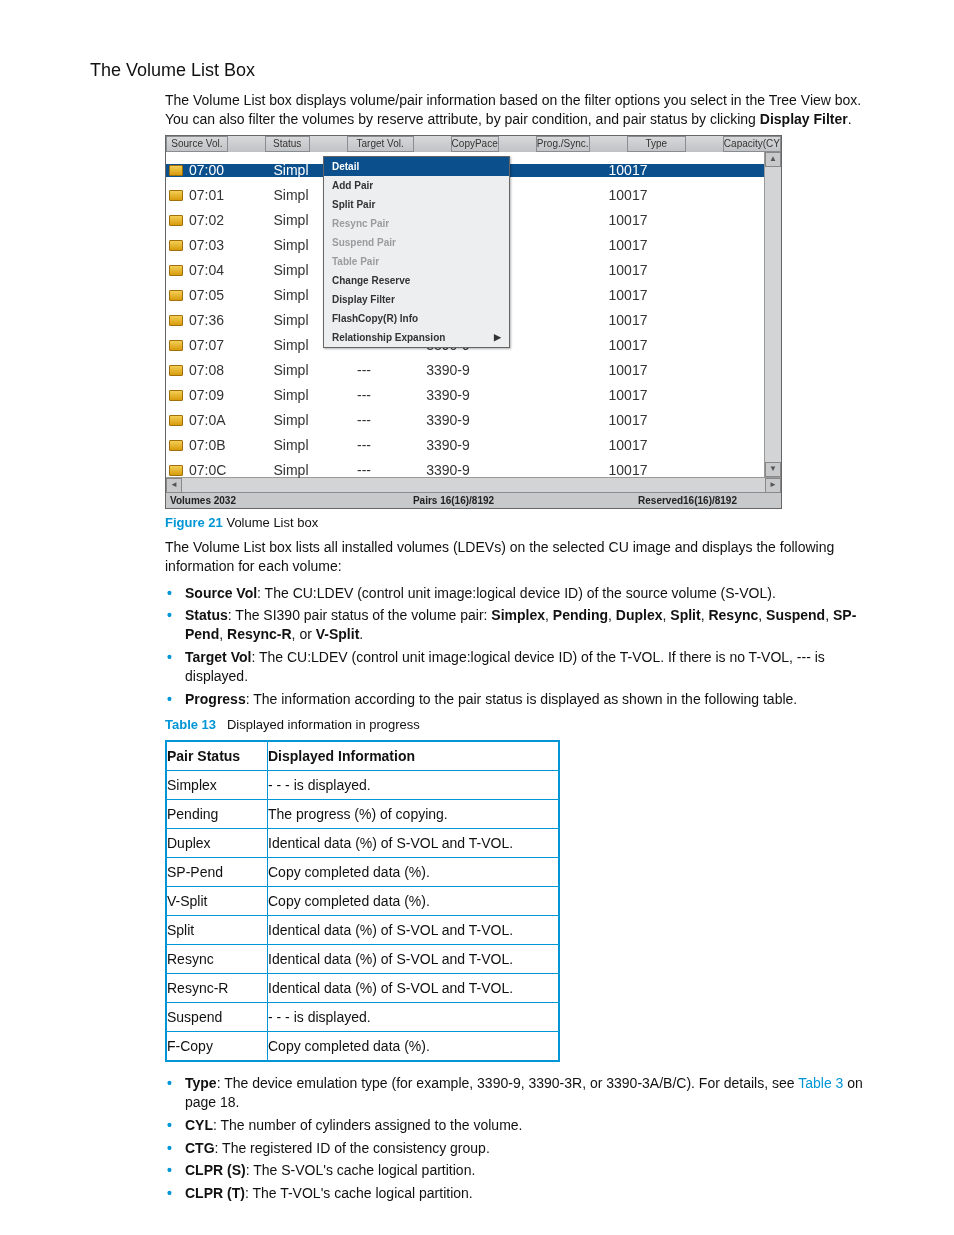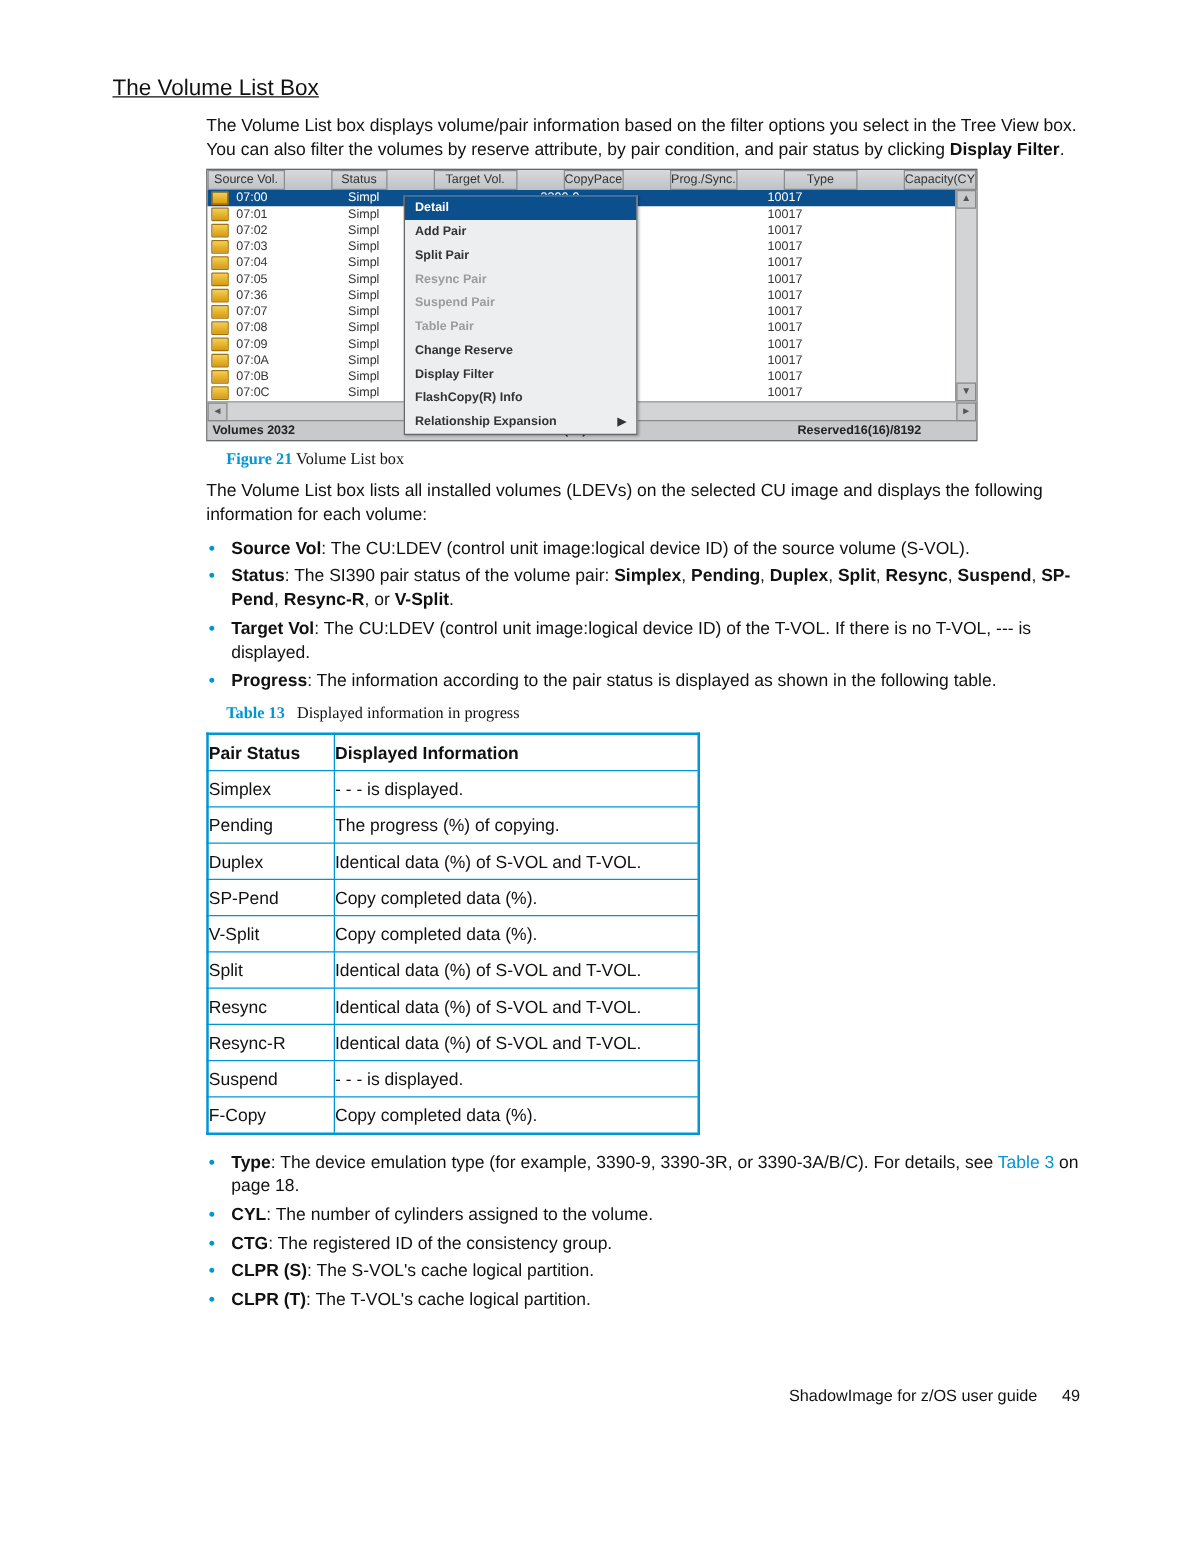--- a/index.html
+++ b/index.html
@@ -1,42 +1,42 @@
 <!DOCTYPE html>
 <html><head>
 <meta charset="utf-8">
 <style>
   body{
     font-family:"Helvetica Neue",Helvetica,Arial,sans-serif;
     font-size:14px; color:#111; margin:0; background:#fff;
   }
   .page{width:954px;margin:0 auto;padding:60px 90px 40px 90px;box-sizing:border-box;}
-  h2{font-weight:300;font-size:18px;margin:0 0 10px 0;text-decoration:underline;}
+  h2{font-weight:300;font-size:18px;margin:0 0 10px 0;}
   .indent{margin-left:75px;}
   p{margin:0 0 6px 0;line-height:1.35;}
   .bold{font-weight:bold;}
   .blue{color:#0096d6;}
   .cap{color:#0096d6;font-weight:bold;font-size:13px;}
-  .caption{margin:6px 0 8px 16px;font-size:13px;font-family:Liberation Serif, serif;}
+  .caption{margin:6px 0 8px 0;font-size:13px;}
   ul.bul{list-style:none;padding-left:0;margin:8px 0 8px 0;}
   ul.bul>li{position:relative;padding-left:20px;margin:4px 0;line-height:1.35;}
   ul.bul>li:before{content:"•";position:absolute;left:2px;top:0;color:#0096d6;font-weight:bold;}
   
   .shot{border:1px solid #666;width:615px;font-family:Verdana,Tahoma,Arial,sans-serif;font-size:10px;color:#333;background:#c7c9cb;}
   .head-row{display:flex;}
   .head-blank{flex:1;height:16px;}
   .hbtn{width:80px;text-align:center;border:1px solid #8a8d90;background:linear-gradient(#d7d9db,#bfc2c4);color:#777;height:14px;line-height:14px;margin:1px;}
   .thead{display:flex;background:linear-gradient(#d7d9db,#bfc2c4);gap:37px;}
   .th{border:1px solid #8a8d90;text-align:center;height:14px;line-height:14px;color:#333;}
   .c1{width:92px;} .c2{width:66px;} .c3{width:100px;} .c4{width:68px;}
   .c5{width:80px;} .c6{width:88px;} .c7{flex:1;}
   .body-area{display:flex;background:#fff;}
   .left-cols{width:158px;border-right:0;}
   .right-cols{flex:1;position:relative;}
-  .row{display:flex;height:13px;line-height:13px;border-bottom:0;font-size:10px;}
+  .row{display:flex;height:13px;line-height:13px;border-bottom:0;font-size:14px;margin-top:12px;}
   .rc1{width:92px;display:flex;align-items:center;}
   .rc2{width:66px;text-align:center;}
   .rc5{width:80px;text-align:center;} .rc6{width:88px;text-align:center;} .rc7{flex:1;text-align:center;}
   .vol-icon{width:12px;height:9px;background:linear-gradient(#f3cf55,#d89b0d);border:1px solid #a1700a;border-radius:1px;margin:0 6px 0 3px;display:inline-block;}
   .ctx-menu{position:absolute;top:4px;left:-1px;width:185px;background:#eceeef;border:1px solid #666;box-shadow:1px 1px 2px rgba(0,0,0,.3);font-size:10px;z-index:5;}
   .ctx-item{padding:2px 8px 2px 8px;height:15px;line-height:15px;font-weight:bold;color:#333;}
   .ctx-item.sel{background:#0b4f8c;color:#fff;}
   .ctx-item.dis{color:#9a9c9e;}
   .ctx-item .arr{float:right;font-size:9px;}
   .scroll-right{width:16px;background:#d3d4d6;border-left:1px solid #999;display:flex;flex-direction:column;}

